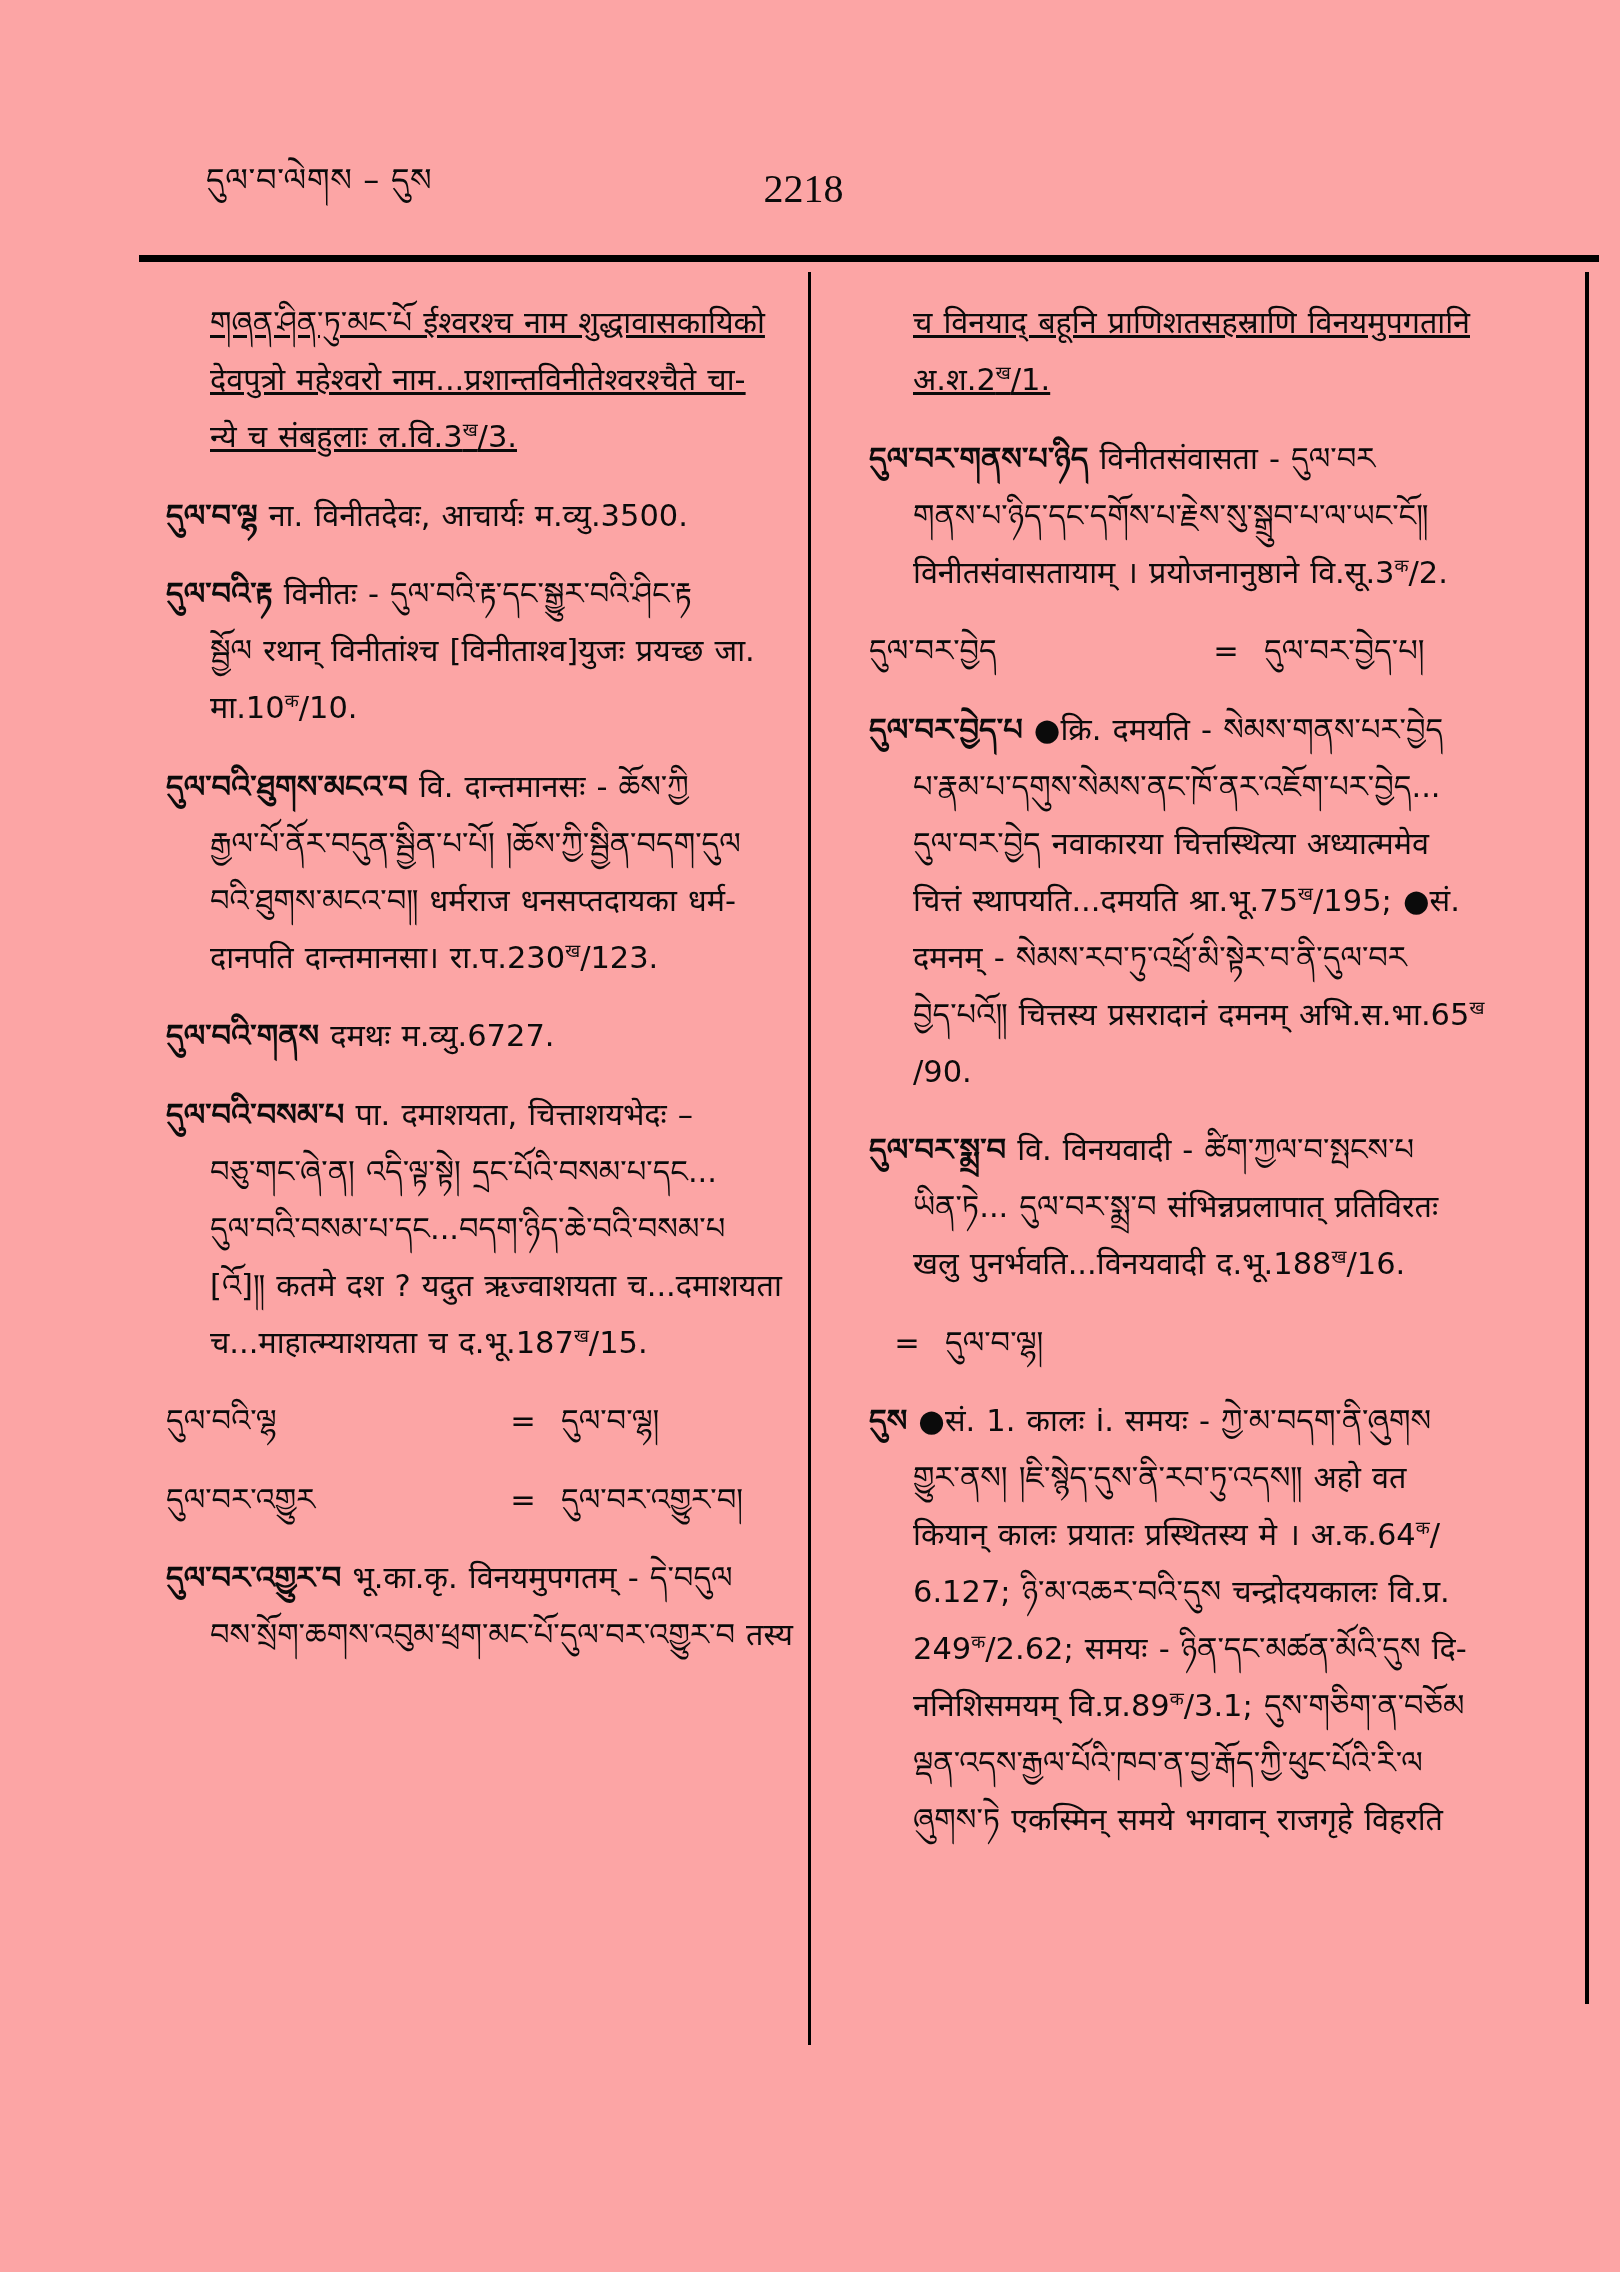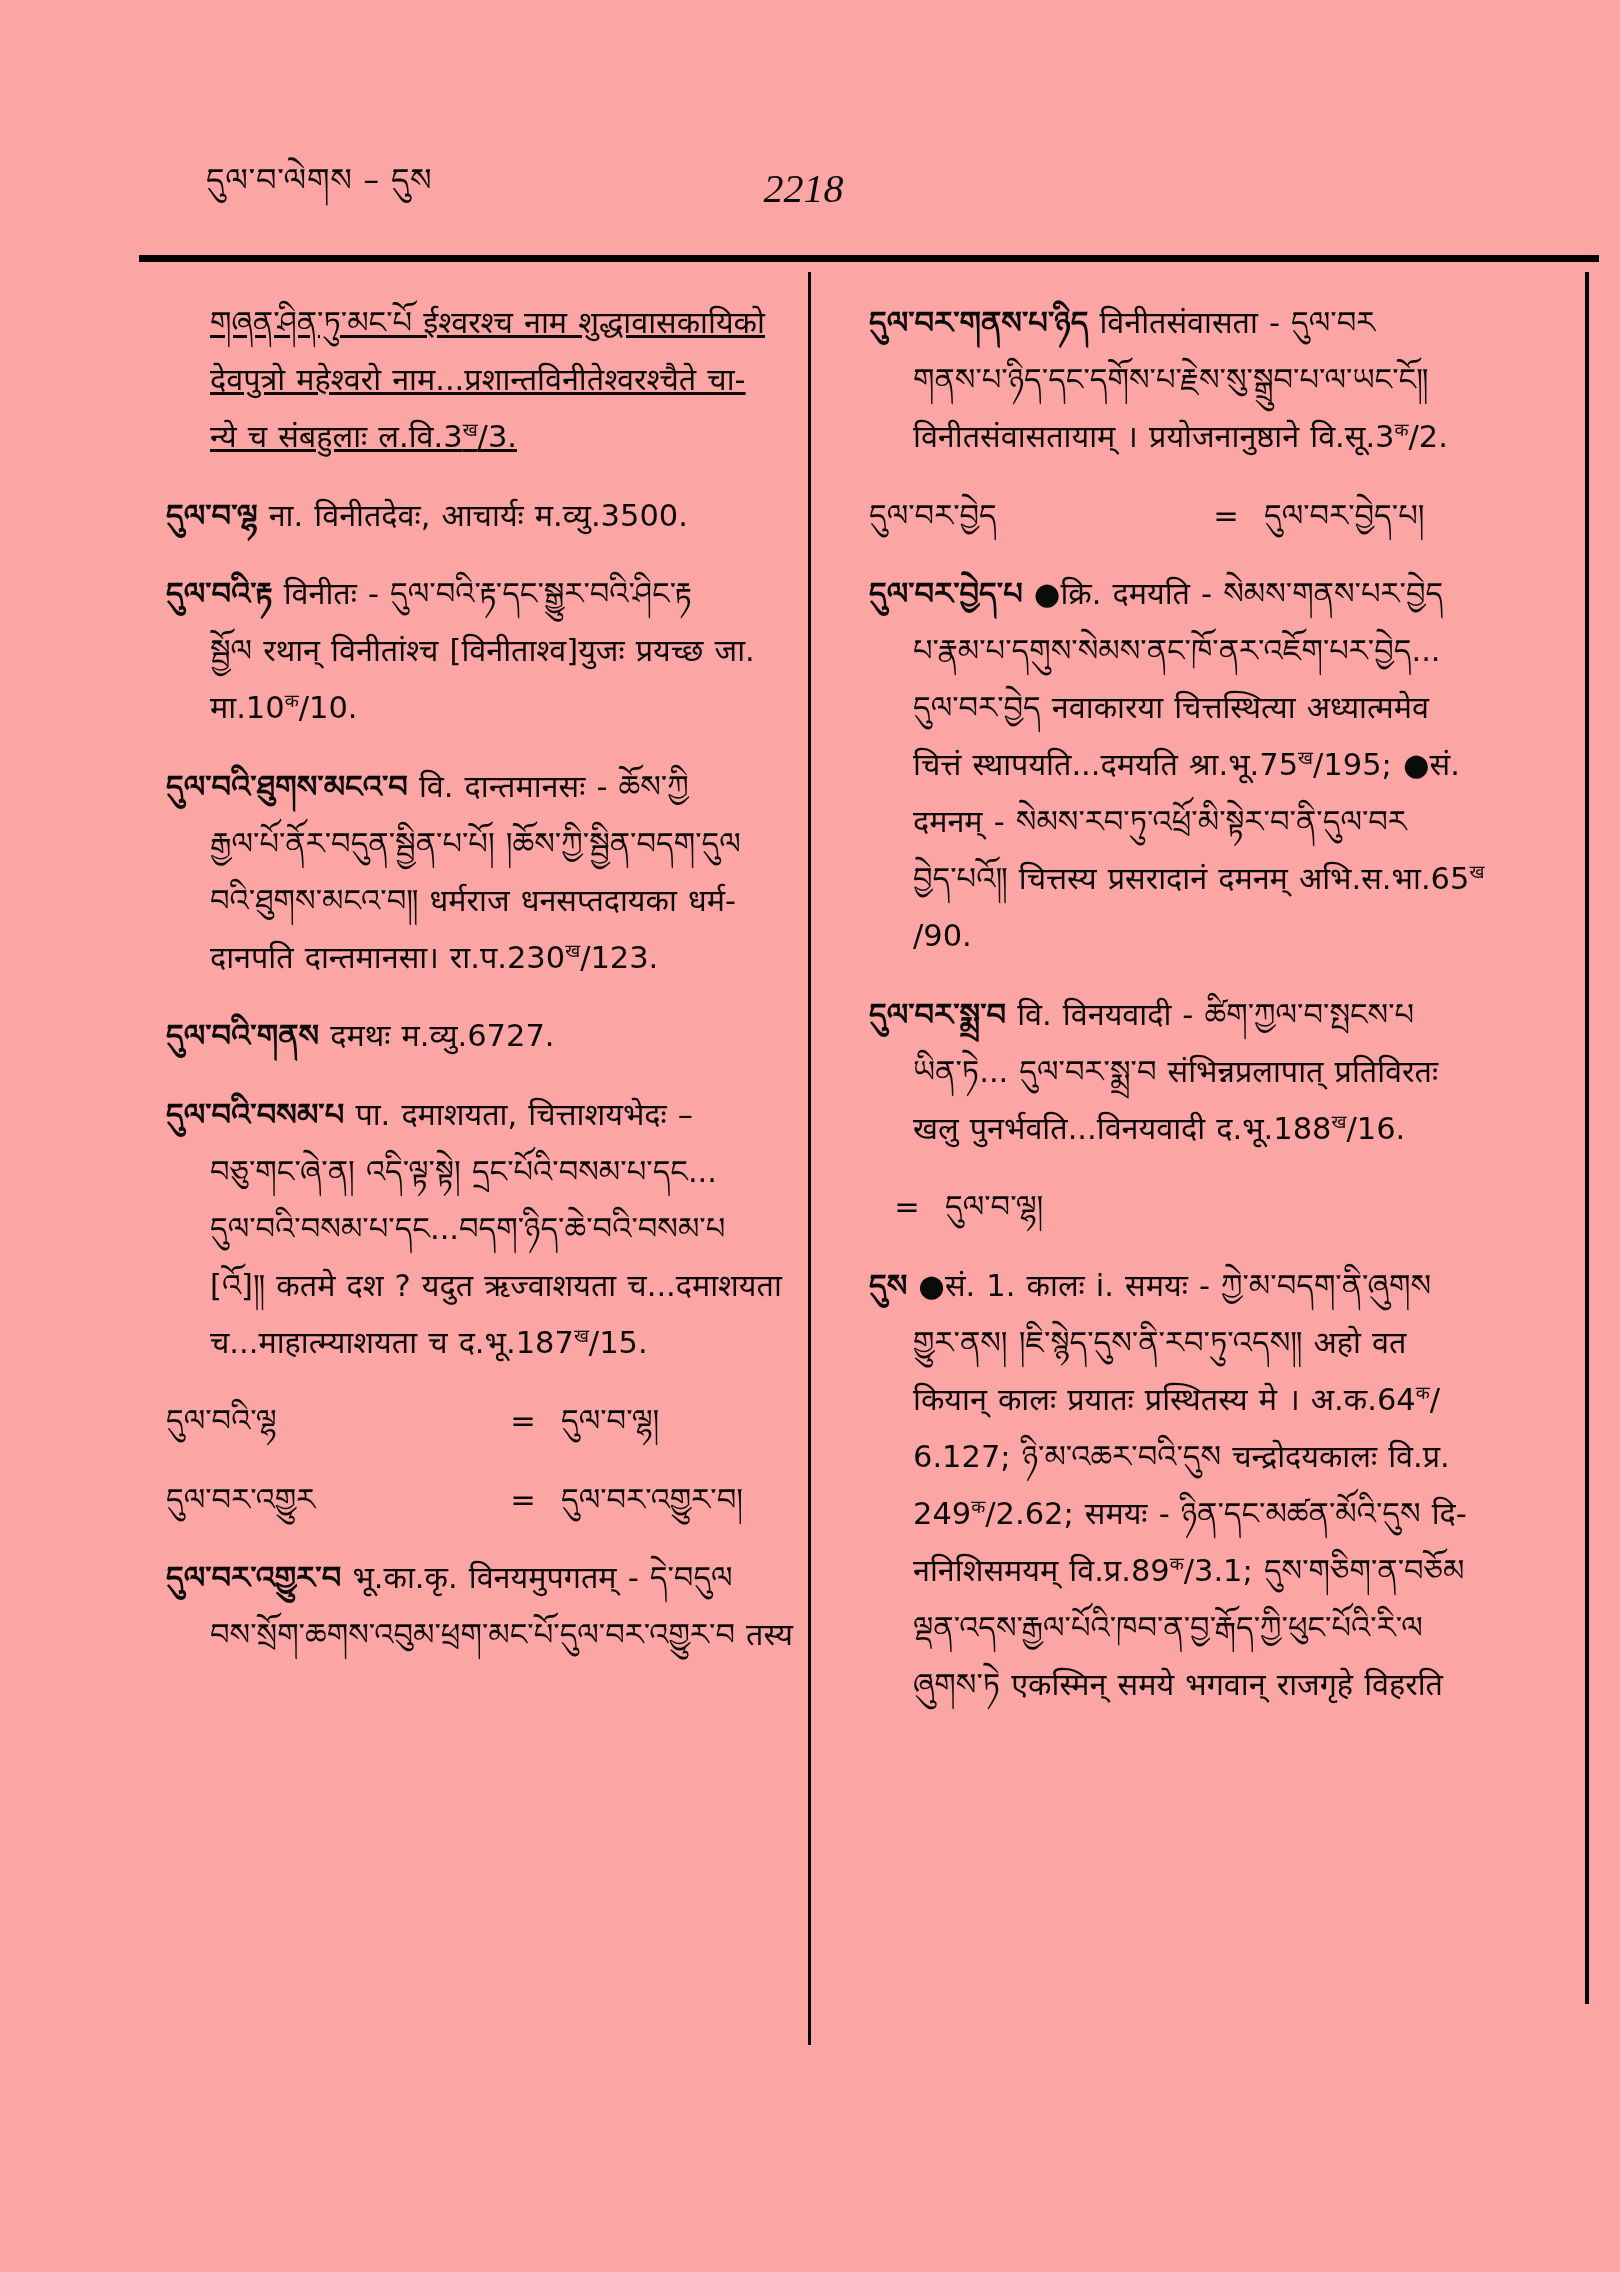--- a/index.html
+++ b/index.html
@@ -14,21 +14,20 @@
   .running-head{
     position:absolute;left:206px;top:161px;
     font-size:32px;line-height:1.2;
     letter-spacing:0.7px;
   }
   .page-num{
     position:absolute;left:734px;top:165px;width:139px;
     text-align:center;
     font-family:"Liberation Serif",serif;
     font-size:40px;
-    font-style:italic;
   }
   .top-rule{
     position:absolute;left:139px;top:255px;width:1460px;height:7px;
     background:#000;
   }
   .col-divider{
     position:absolute;left:808px;top:272px;width:2.8px;height:1773px;
     background:#000;
   }
   .right-border{
@@ -78,20 +77,21 @@
         <span class="eq-val">དུལ་བ་ལྷ།</span>
       </div>
       <div class="eq-row">
         <span class="eq-head">དུལ་བར་འགྱུར</span>
         <span class="eq-sign">=</span>
         <span class="eq-val">དུལ་བར་འགྱུར་བ།</span>
       </div>
       <p class="para"><b>དུལ་བར་འགྱུར་བ</b>  भू.का.कृ. विनयमुपगतम् - དེ་བདུལ<br>བས་སྲོག་ཆགས་འབུམ་ཕྲག་མང་པོ་དུལ་བར་འགྱུར་བ तस्य</p>
     </div>
   <div id="right-col" class="col">
+      <p class="para cont">च विनयाद् बहूनि प्राणिशतसहस्राणि विनयमुपगतानि<br>अ.श.2<sup>ख</sup>/1.</p>
       <p class="para"><b>དུལ་བར་གནས་པ་ཉིད</b>  विनीतसंवासता - དུལ་བར<br>གནས་པ་ཉིད་དང་དགོས་པ་རྗེས་སུ་སྒྲུབ་པ་ལ་ཡང་ངོ༎<br>विनीतसंवासतायाम् । प्रयोजनानुष्ठाने वि.सू.3<sup>क</sup>/2.</p>
       <div class="eq-row">
         <span class="eq-head">དུལ་བར་བྱེད</span>
         <span class="eq-sign">=</span>
         <span class="eq-val">དུལ་བར་བྱེད་པ།</span>
       </div>
       <p class="para"><b>དུལ་བར་བྱེད་པ</b>  ●क्रि. दमयति - སེམས་གནས་པར་བྱེད<br>པ་རྣམ་པ་དགུས་སེམས་ནང་ཁོ་ནར་འཇོག་པར་བྱེད...<br>དུལ་བར་བྱེད नवाकारया चित्तस्थित्या अध्यात्ममेव<br>चित्तं स्थापयति...दमयति श्रा.भू.75<sup>ख</sup>/195; ●सं.<br>दमनम् - སེམས་རབ་ཏུ་འཕྲོ་མི་སྟེར་བ་ནི་དུལ་བར<br>བྱེད་པའོ༎ चित्तस्य प्रसरादानं दमनम् अभि.स.भा.65<sup>ख</sup><br>/90.</p>
       <p class="para"><b>དུལ་བར་སྨྲ་བ</b>  वि. विनयवादी - ཚིག་ཀྱལ་བ་སྤངས་པ<br>ཡིན་ཏེ... དུལ་བར་སྨྲ་བ संभिन्नप्रलापात् प्रतिविरतः<br>खलु पुनर्भवति...विनयवादी द.भू.188<sup>ख</sup>/16.</p>
       <div class="eq-row">
         <span class="eq-sign">=</span>

